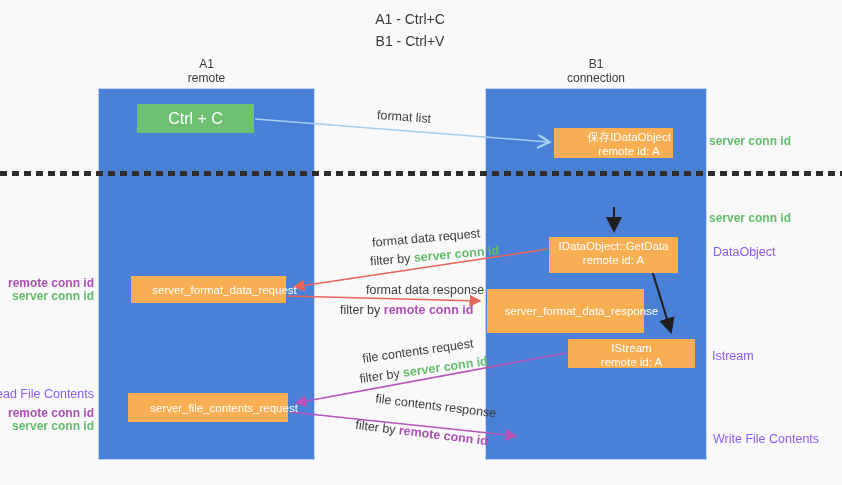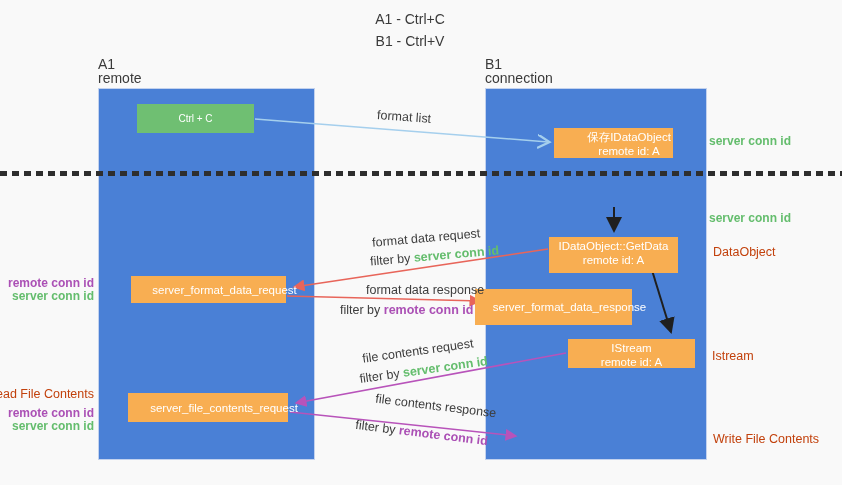--- a/index.html
+++ b/index.html
@@ -1,34 +1,34 @@
 <!DOCTYPE html>
 <html><head>
 <meta charset="utf-8">
 <style>
   html,body{margin:0;padding:0;background:#f9f9f9;font-family:"Liberation Sans",sans-serif;}
   .stage{position:relative;width:842px;height:485px;background:#f9f9f9;overflow:hidden;}
   .title{position:absolute;left:300px;top:8px;width:220px;text-align:center;
          font-size:14px;line-height:22px;color:#3a3a3a;}
-  .lane-header{position:absolute;top:57px;font-size:14px;line-height:14px;color:#3a3a3a;}
+  .lane-header{position:absolute;top:57px;text-align:center;font-size:12px;line-height:14px;color:#3a3a3a;}
   .lane{position:absolute;background:#4a80d6;border:1px solid #c3d2ee;box-sizing:border-box;}
   .dotline{position:absolute;left:0;top:171px;width:842px;height:5px;z-index:5;
            background:repeating-linear-gradient(90deg,#2e2e2e 0 7px,transparent 7px 12px);}
   .box{position:absolute;z-index:6;color:#fff;text-align:center;box-sizing:border-box;}
   .box.green{background:#6fbf72;}
   .box.orange{background:#f8ae52;}
-  .one-line{font-size:10px;display:flex;align-items:center;justify-content:center;}
+  .one-line{font-size:16px;display:flex;align-items:center;justify-content:center;}
   .one-line.small{font-size:11.5px;padding-left:32px;}
   .two-line{font-size:11.5px;line-height:14px;padding-top:2px;}
   .mlabel{position:absolute;z-index:7;font-size:12.5px;color:#3d3d3d;white-space:nowrap;}
   .key{font-weight:bold;}
   .green-t{color:#64bd6d;}
   .purple-t{color:#ab50b5;}
   .side{position:absolute;z-index:7;font-size:12px;font-weight:bold;white-space:nowrap;}
-  .side-gray{position:absolute;z-index:7;font-size:12.5px;color:#c2410c;white-space:nowrap;}
+  .side-gray{position:absolute;z-index:7;font-size:12.5px;color:#8b5cf6;white-space:nowrap;}
   .left-col{text-align:right;line-height:13px;}
   svg.arrows{position:absolute;left:0;top:0;z-index:4;pointer-events:none;}
 </style>
 </head>
 <body>
 
 <div class="stage">
 
   <div class="title">
     <div>A1 - Ctrl+C</div>
@@ -85,21 +85,21 @@
 
   <div class="box orange two-line" style="left:549px;top:237px;width:129px;height:36px;">
     <div>IDataObject::GetData</div>
     <div>remote id: A</div>
   </div>
 
   <div class="box orange one-line small" style="left:131px;top:276px;width:155px;height:27px;">
     <span>server_format_data_request</span>
   </div>
 
-  <div class="box orange one-line small" style="left:475px;top:289px;width:157px;height:36px;">
+  <div class="box orange one-line small" style="left:487px;top:289px;width:157px;height:44px;">
     <span>server_format_data_response</span>
   </div>
 
   <div class="box orange two-line" style="left:568px;top:339px;width:127px;height:29px;">
     <div>IStream</div>
     <div>remote id: A</div>
   </div>
 
   <div class="box orange one-line small" style="left:128px;top:393px;width:160px;height:29px;">
     <span>server_file_contents_request</span>

